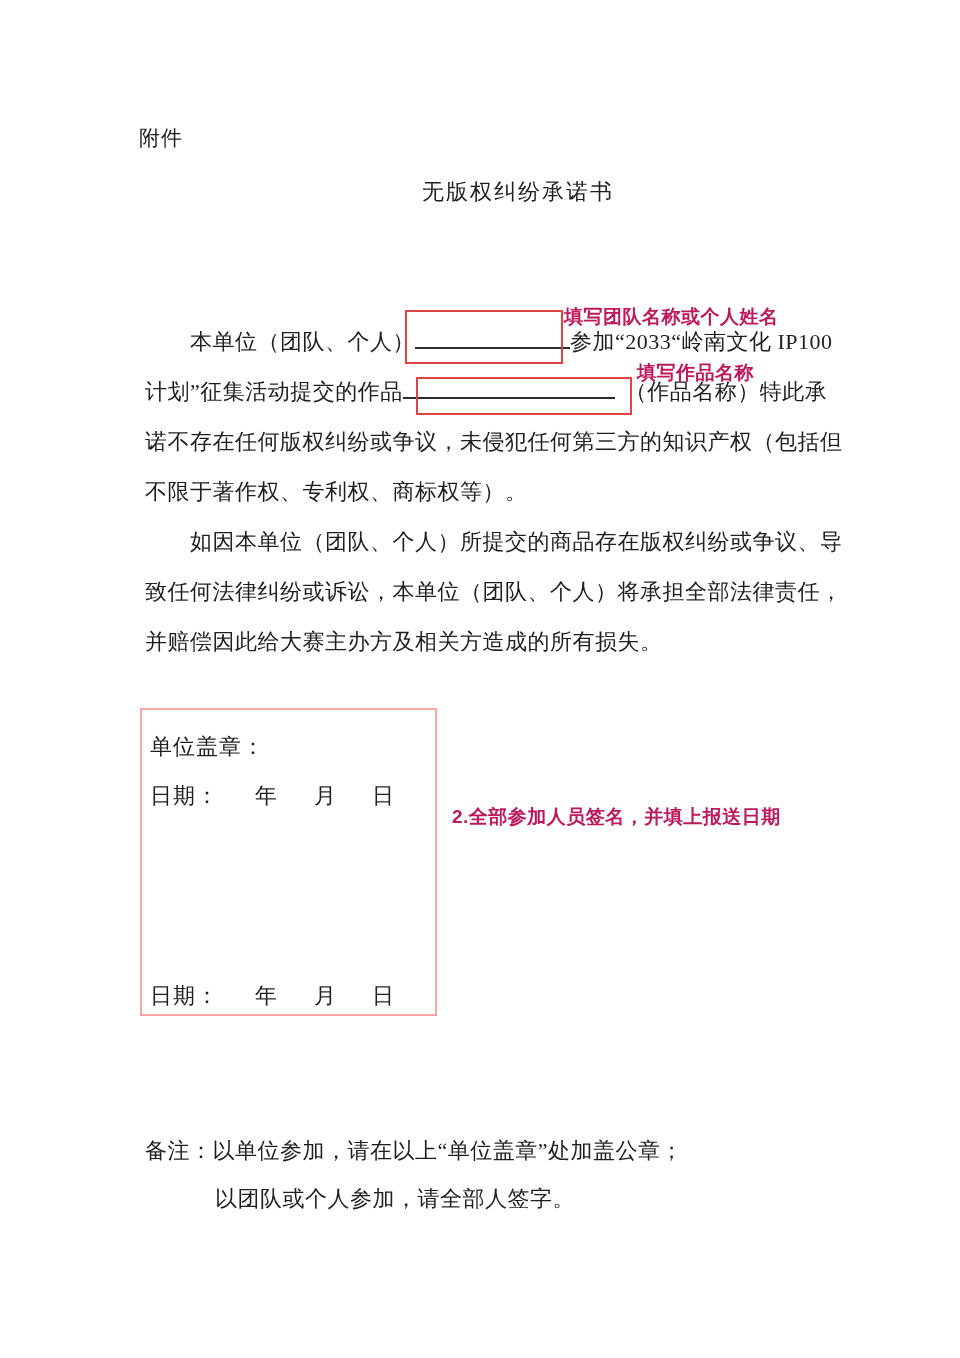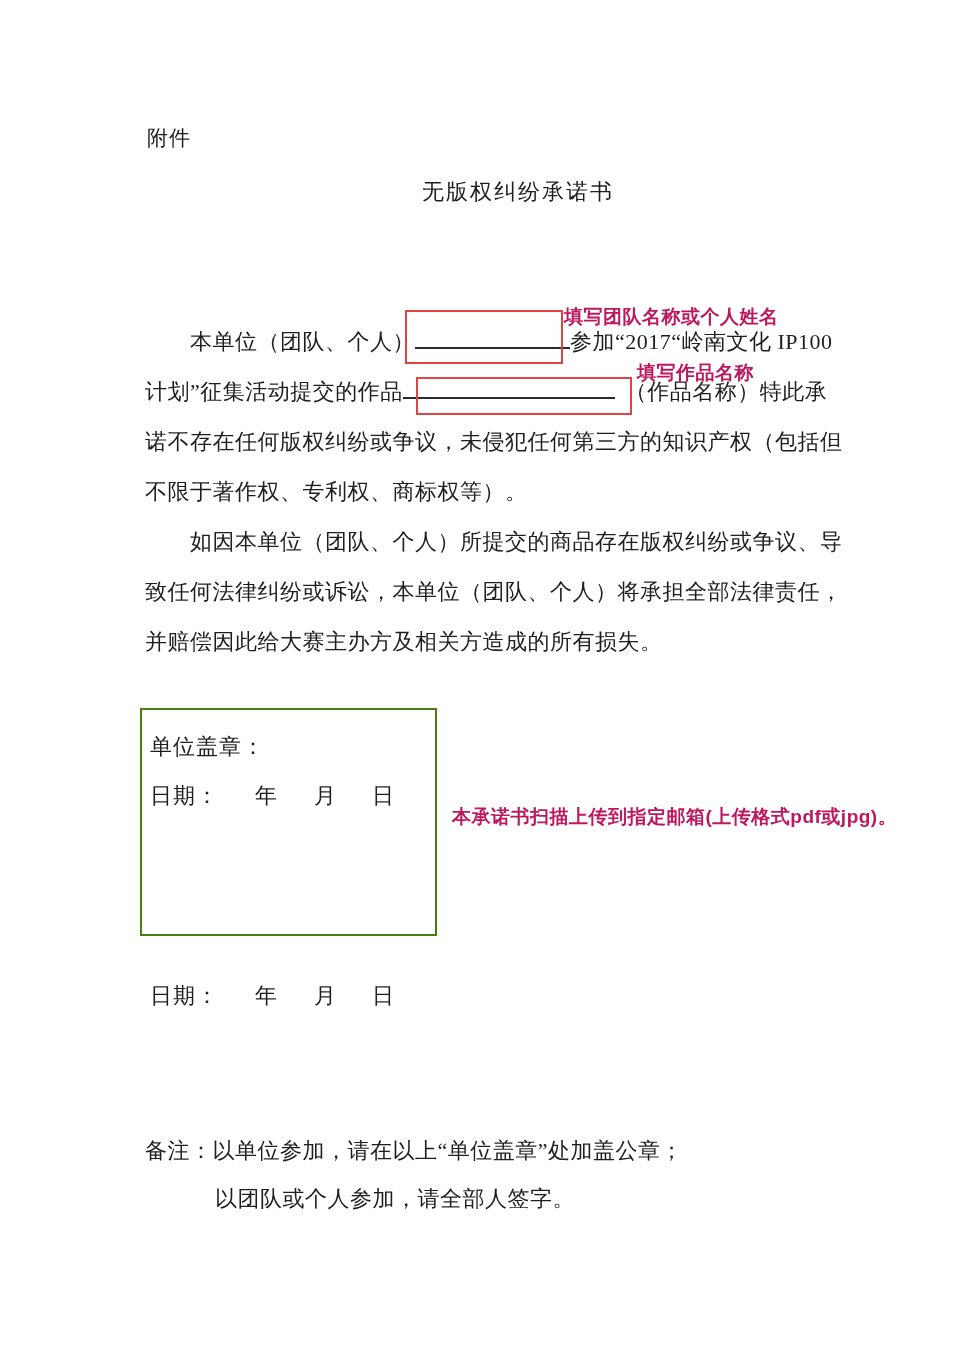--- a/index.html
+++ b/index.html
@@ -18,37 +18,37 @@
   .blank1{width:155px;}
   .blank2{width:212px;margin-right:10px;}
   .redbox{position:absolute;border:2.5px solid #e04343;box-sizing:border-box;background:transparent;}
   .redhint{
     position:absolute;font-family:"Liberation Sans","DejaVu Sans",sans-serif;
     font-weight:bold;color:#be185d;font-size:19px;white-space:nowrap;letter-spacing:0.5px;
   }
   .notes-block{line-height:33px;}
   .notes-block div{white-space:nowrap;}
   .seal-box{
-    position:absolute;left:140px;top:708px;width:297px;height:228px;
-    border:2px solid #4d7c0f;box-sizing:border-box;
+    position:absolute;left:140px;top:708px;width:297px;height:308px;
+    border:2px solid #fca5a5;box-sizing:border-box;
   }
   .seal-box .lbl{position:absolute;font-size:22px;letter-spacing:1px;white-space:nowrap;}
   .remark{font-size:22px;line-height:30px;letter-spacing:0.5px;white-space:nowrap;text-align:right;}
 </style>
 </head>
 <body>
 
 <div class="page">
 
-  <div class="abs attach" style="left:147px;top:124px;">附件</div>
+  <div class="abs attach" style="left:139px;top:124px;">附件</div>
 
   <div class="abs doc-title" style="left:38px;top:177px;">无版权纠纷承诺书</div>
 
   <div class="abs bodyline indent" style="left:145px;top:317px;">
-    <span>本单位（团队、个人）</span><span class="blank blank1"></span><span>参加“2017“岭南文化 IP100</span>
+    <span>本单位（团队、个人）</span><span class="blank blank1"></span><span>参加“2033“岭南文化 IP100</span>
   </div>
 
   <div class="abs bodyline" style="left:145px;top:367px;">
     <span>计划”征集活动提交的作品</span><span class="blank blank2"></span><span>（作品名称）特此承</span>
   </div>
 
   <div class="abs bodyline" style="left:145px;top:417px;">诺不存在任何版权纠纷或争议，未侵犯任何第三方的知识产权（包括但</div>
   <div class="abs bodyline" style="left:145px;top:467px;">不限于著作权、专利权、商标权等）。</div>
 
   <div class="abs bodyline indent" style="left:145px;top:517px;">如因本单位（团队、个人）所提交的商品存在版权纠纷或争议、导</div>
@@ -74,19 +74,19 @@
 
     <div>
       <span class="lbl" style="left:8px;top:271px;">日期：</span>
       <span class="lbl" style="left:113px;top:271px;">年</span>
       <span class="lbl" style="left:172px;top:271px;">月</span>
       <span class="lbl" style="left:230px;top:271px;">日</span>
     </div>
   </div>
 
   <div class="redhint notes-block" style="left:452px;top:800px;">
-    <div>本承诺书扫描上传到指定邮箱(上传格式pdf或jpg)。</div>
+    <div>2.全部参加人员签名，并填上报送日期</div>
   </div>
 
   <div class="abs remark" style="left:145px;top:1136px;">备注：以单位参加，请在以上“单位盖章”处加盖公章；</div>
   <div class="abs remark" style="left:215px;top:1184px;">以团队或个人参加，请全部人签字。</div>
 
 </div>
 
 </body></html>

